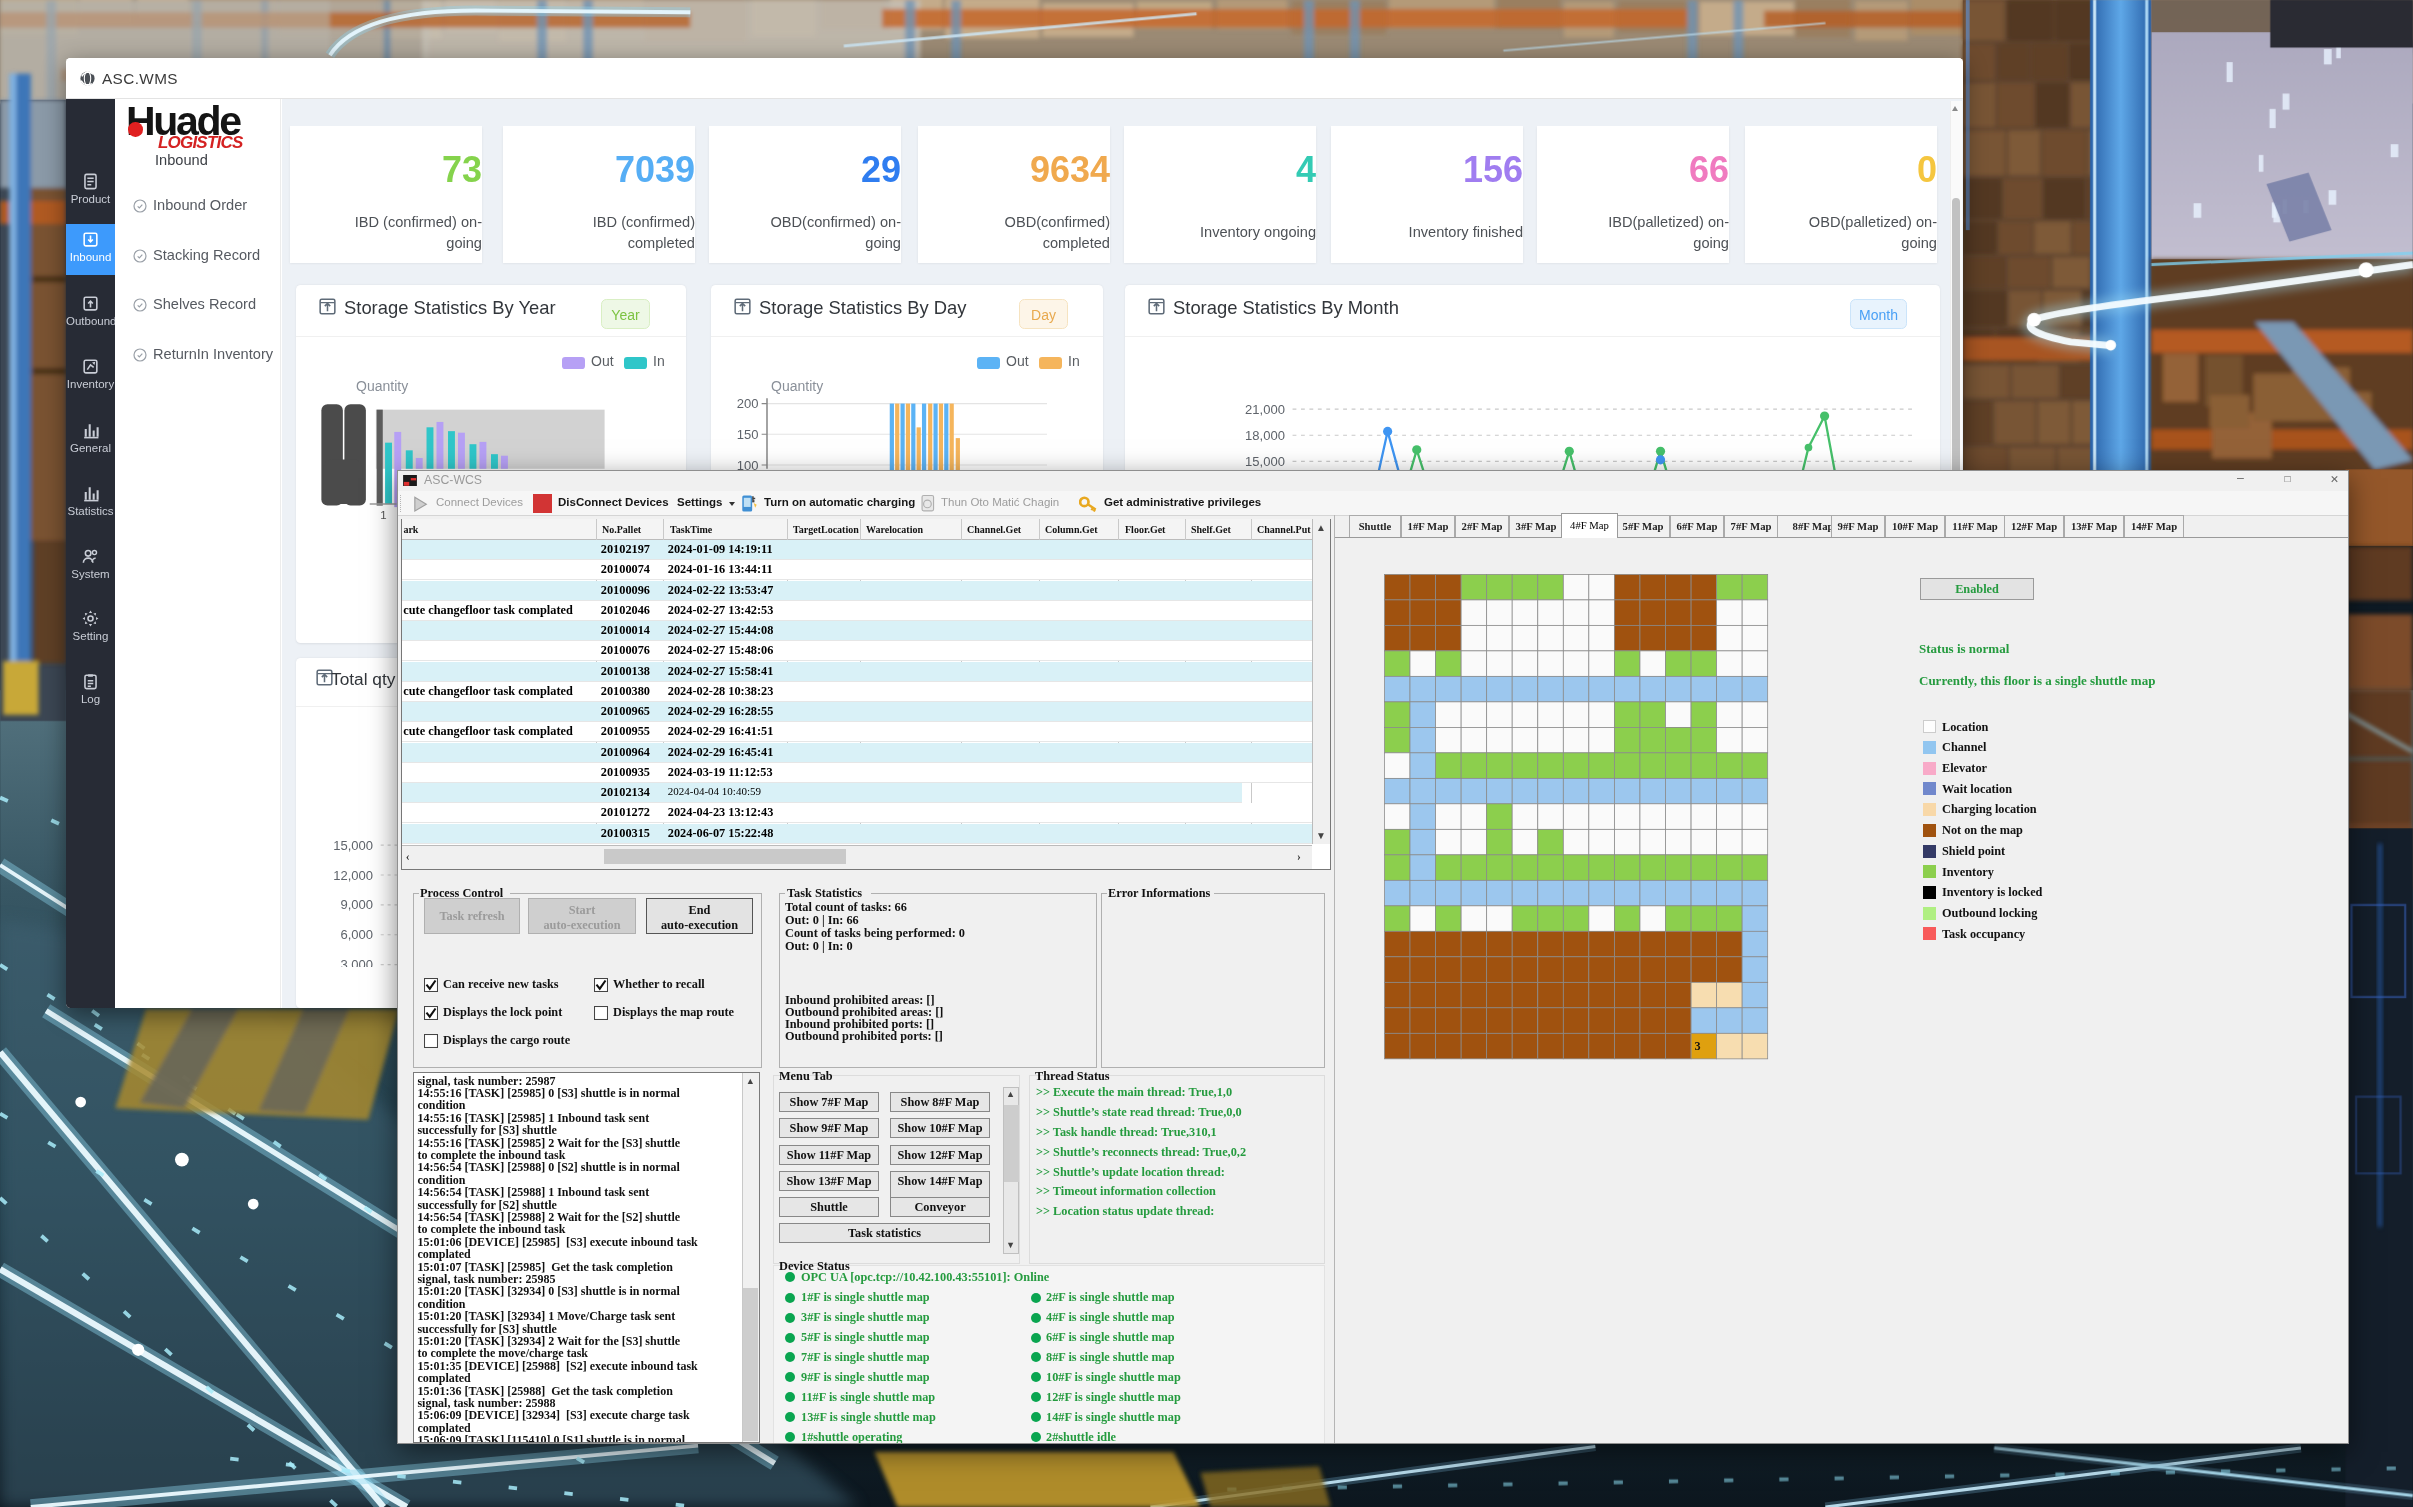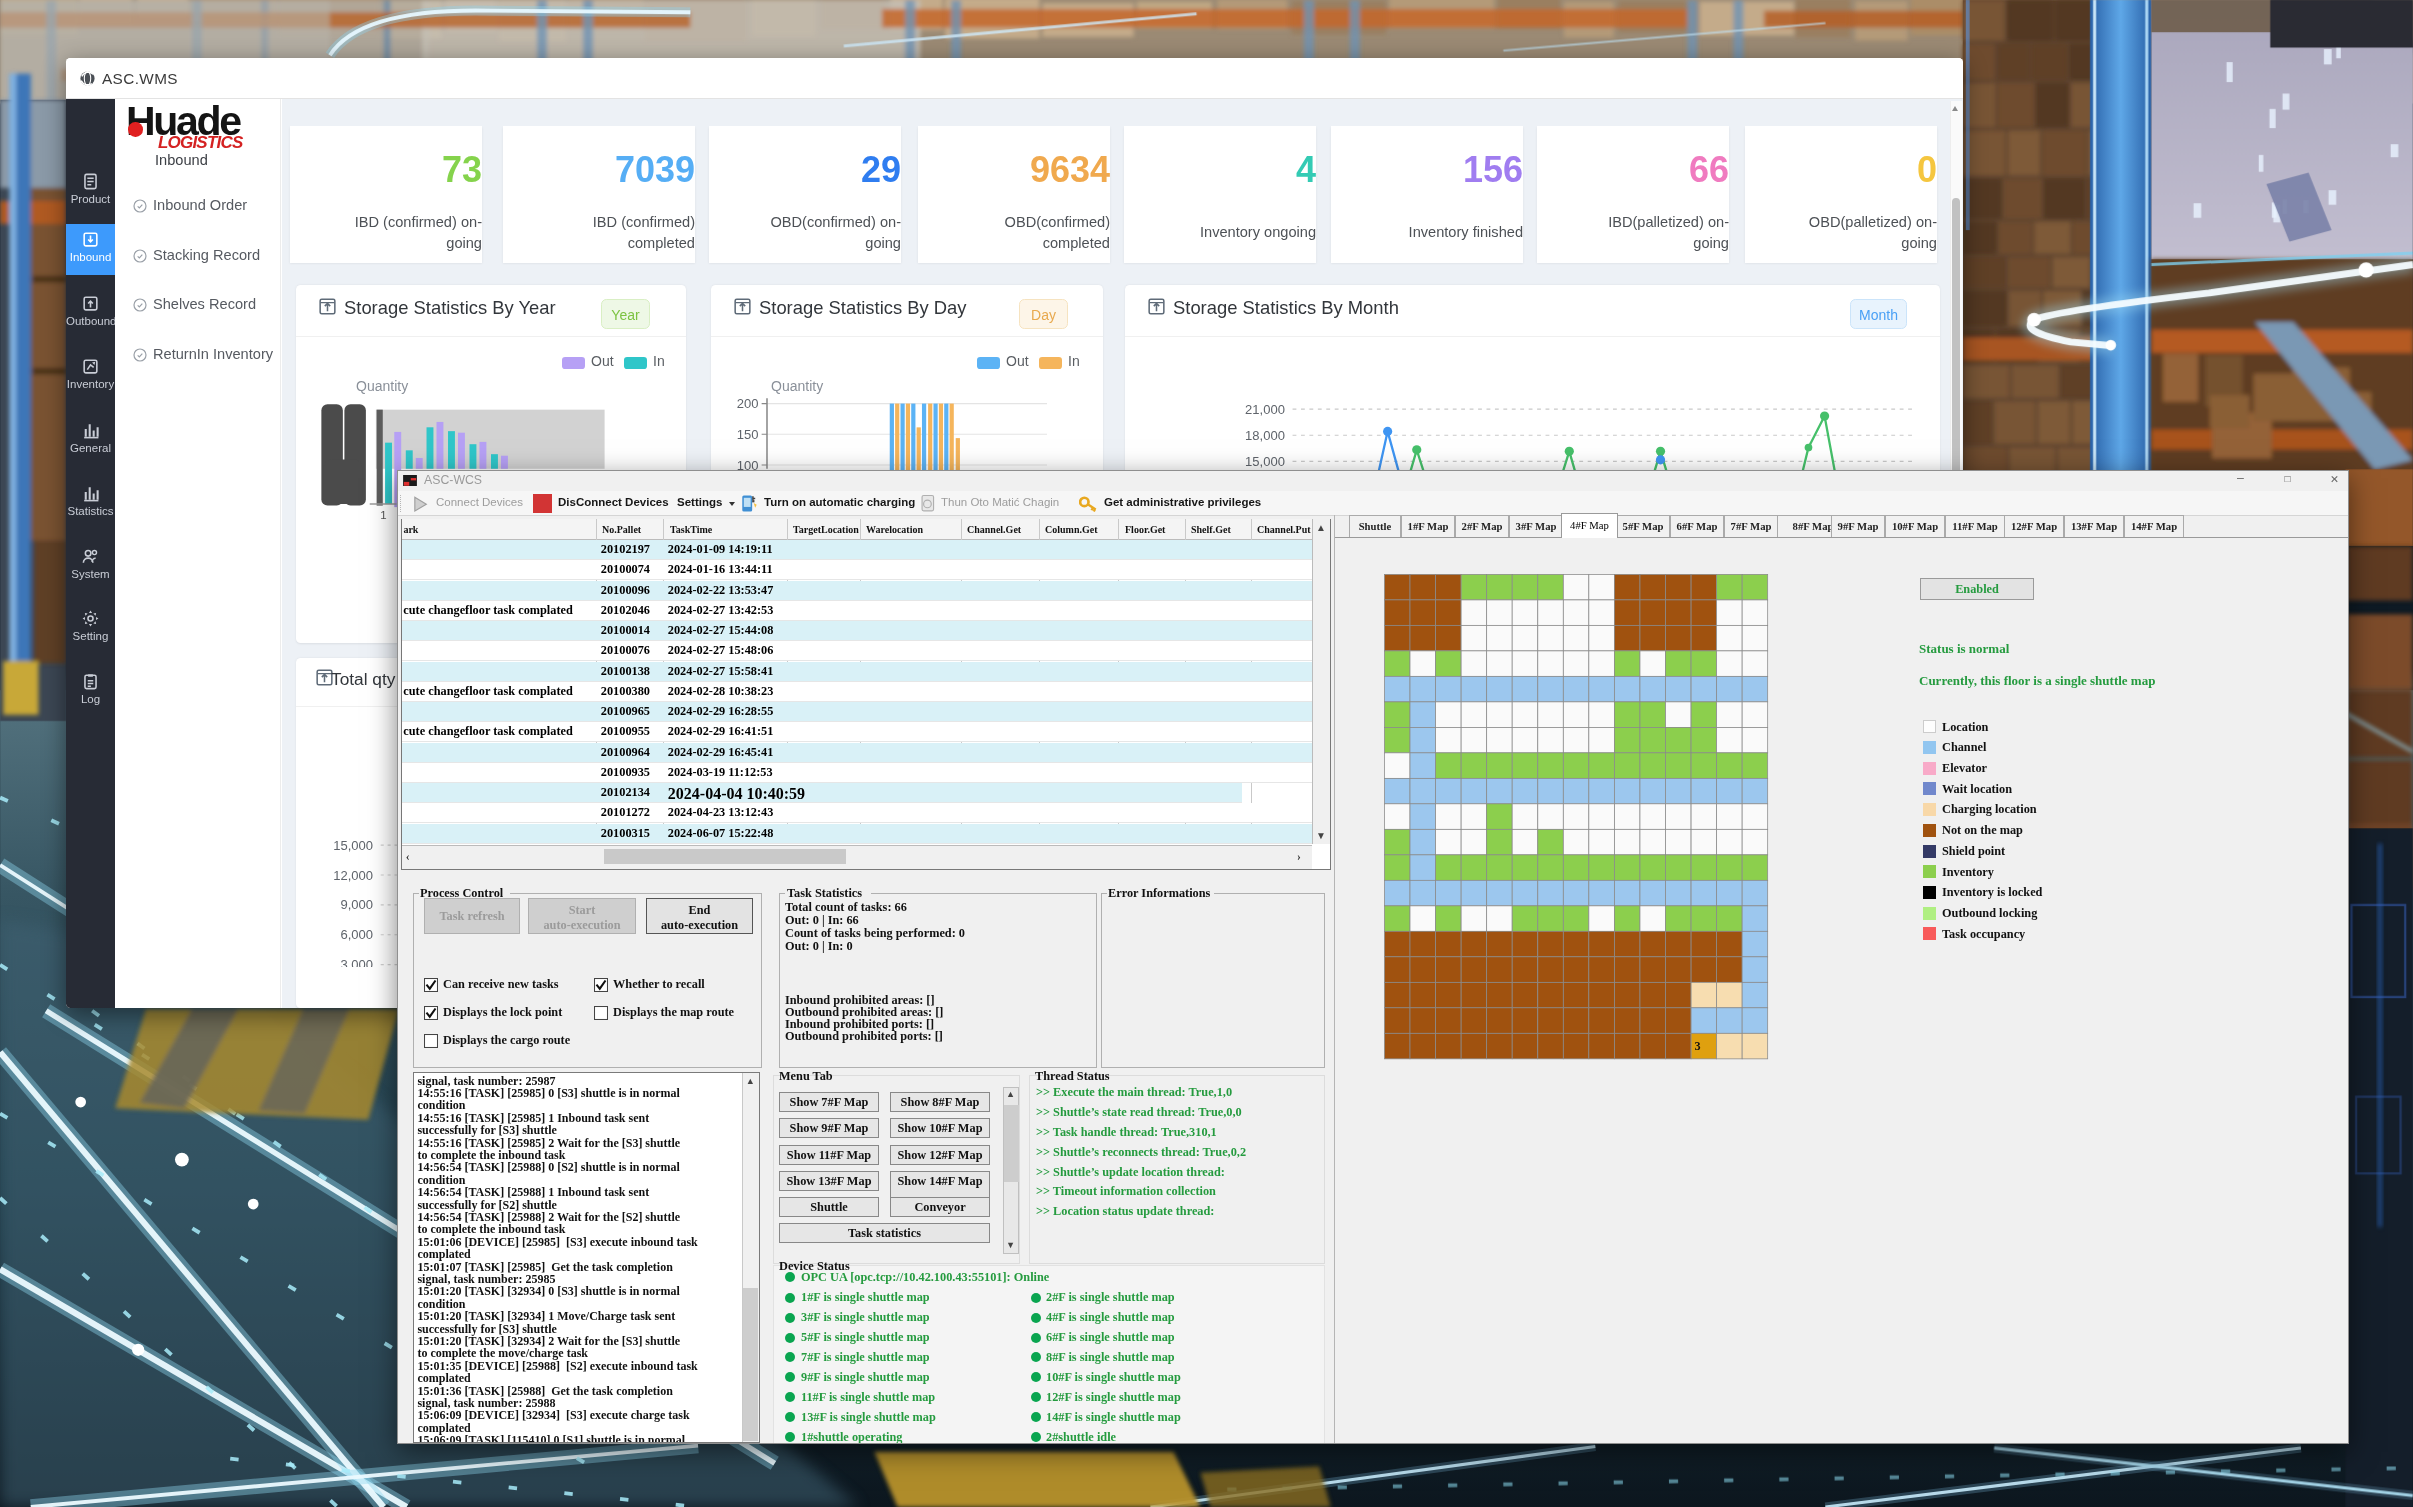--- a/index.html
+++ b/index.html
@@ -639,21 +639,21 @@
       <div class="abs" style="left:3.8px;top:272px;width:910px;height:20px;background:#d9f1f7;border-bottom:0.8px solid #e6e6e6;">
         <span style="position:absolute;left:199px;top:2.3px;font-size:12.3px;font-weight:bold;">20100964</span>
         <span style="position:absolute;left:266px;top:2.3px;font-size:12.3px;font-weight:bold;white-space:pre;">2024-02-29 16:45:41</span>
       </div>
       <div class="abs" style="left:3.8px;top:292px;width:910px;height:20px;background:#fff;border-bottom:0.8px solid #e6e6e6;">
         <span style="position:absolute;left:199px;top:2.3px;font-size:12.3px;font-weight:bold;">20100935</span>
         <span style="position:absolute;left:266px;top:2.3px;font-size:12.3px;font-weight:bold;white-space:pre;">2024-03-19 11:12:53</span>
       </div>
       <div class="abs" style="left:3.8px;top:312px;width:840px;height:20px;background:#d9f1f7;border-bottom:0.8px solid #e6e6e6;">
         <span style="position:absolute;left:199px;top:2.3px;font-size:12.3px;font-weight:bold;">20102134</span>
-        <span style="position:absolute;left:266px;top:2.3px;font-size:16px;font-weight:bold;white-space:pre;">2024-04-04 10:40:59</span>
+        <span style="position:absolute;left:266px;top:2.3px;font-size:11px;font-weight:normal;white-space:pre;">2024-04-04 10:40:59</span>
       </div>
       <div class="abs" style="left:3.8px;top:332px;width:910px;height:20px;background:#fff;border-bottom:0.8px solid #e6e6e6;">
         <span style="position:absolute;left:199px;top:2.3px;font-size:12.3px;font-weight:bold;">20101272</span>
         <span style="position:absolute;left:266px;top:2.3px;font-size:12.3px;font-weight:bold;white-space:pre;">2024-04-23 13:12:43</span>
       </div>
       <div class="abs" style="left:3.8px;top:353px;width:910px;height:20px;background:#d9f1f7;border-bottom:0.8px solid #e6e6e6;">
         <span style="position:absolute;left:199px;top:2.3px;font-size:12.3px;font-weight:bold;">20100315</span>
         <span style="position:absolute;left:266px;top:2.3px;font-size:12.3px;font-weight:bold;white-space:pre;">2024-06-07 15:22:48</span>
       </div>
       <div class="abs" style="left:914px;top:48px;width:18.4px;height:325px;background:#f0f0f0;border-left:0.8px solid #bbb;"></div>

